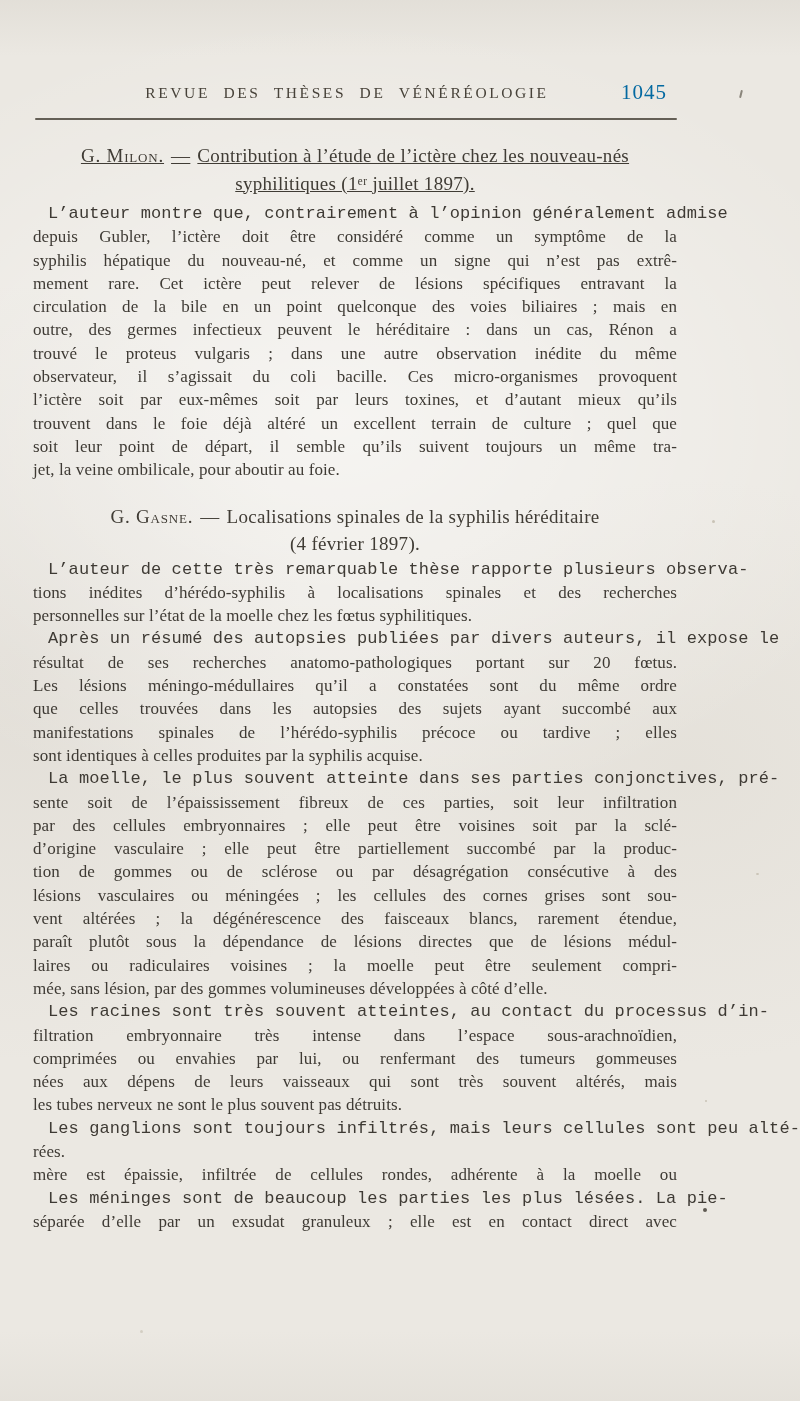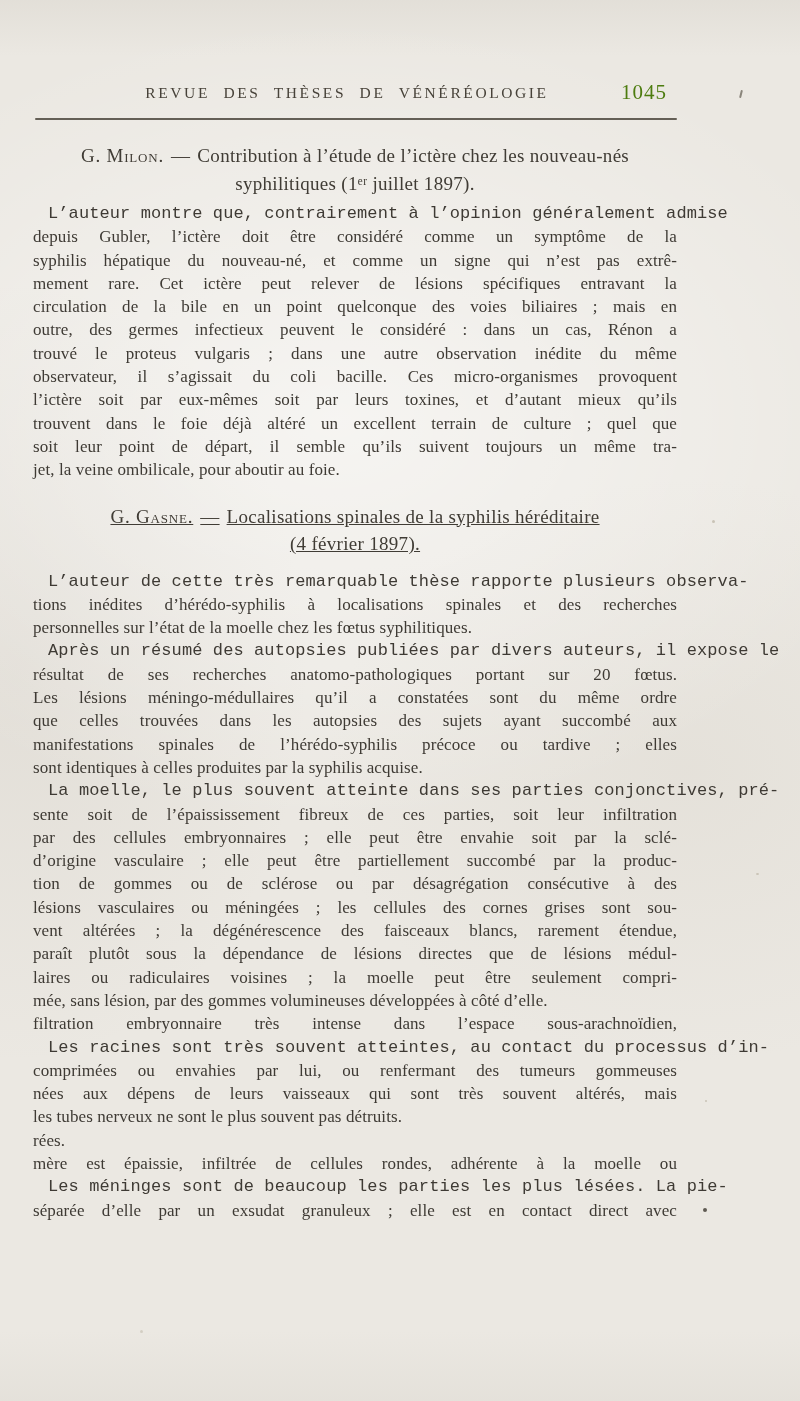--- a/index.html
+++ b/index.html
@@ -42,41 +42,41 @@
     color: #474239;
     position: relative;
     left: -8px;
     white-space: nowrap;
   }
   .page-number {
     position: absolute;
     right: 10px; top: -4px;
     font-size: 21px;
     letter-spacing: 1px;
-    color: #4d7c0f;
+    color: #0369a1;
   }
   .head-rule {
     height: 2px;
     width: 642px;
     margin-left: 2px;
     margin-top: 12px;
     border-radius: 1px;
     background: linear-gradient(90deg, #5b564e, #716c62 45%, #5e594f 90%, #6d6必8 100%);
     background-color: #645f56;
   }
   
   .article-heading {
     text-align: center;
     font-size: 19px;
     line-height: 27.5px;
     color: #403c35;
     letter-spacing: 0.3px;
   }
-  .article-heading.first { margin-top: 22px; margin-bottom: 5px; }
-  .article-heading.second { margin-top: 21px; margin-bottom: 12px; text-decoration: underline; }
+  .article-heading.first { margin-top: 22px; margin-bottom: 5px; text-decoration: underline; }
+  .article-heading.second { margin-top: 21px; margin-bottom: 0; }
   .author {
     font-variant: small-caps;
     letter-spacing: 0.8px;
   }
   .sep { margin: 0 7px; }
   
   .para { margin: 0; }
   .line {
     font-size: 17px;
     height: 23.3px;
@@ -130,21 +130,21 @@
       <div class="article-heading first">
         <div><span class="author">G. Milon.</span><span class="sep">—</span><span>Contribution à l’étude de l’ictère chez les nouveau-nés</span></div>
         <div>syphilitiques (1ᵉʳ juillet 1897).</div>
       </div>
       <div class="para">
           <div class="line first">L’auteur montre que, contrairement à l’opinion généralement admise</div>
           <div class="line">depuis Gubler, l’ictère doit être considéré comme un symptôme de la</div>
           <div class="line">syphilis hépatique du nouveau-né, et comme un signe qui n’est pas extrê-</div>
           <div class="line">mement rare. Cet ictère peut relever de lésions spécifiques entravant la</div>
           <div class="line">circulation de la bile en un point quelconque des voies biliaires ; mais en</div>
-          <div class="line">outre, des germes infectieux peuvent le considéré : dans un cas, Rénon a</div>
+          <div class="line">outre, des germes infectieux peuvent le héréditaire : dans un cas, Rénon a</div>
           <div class="line">trouvé le proteus vulgaris ; dans une autre observation inédite du même</div>
           <div class="line">observateur, il s’agissait du coli bacille. Ces micro-organismes provoquent</div>
           <div class="line">l’ictère soit par eux-mêmes soit par leurs toxines, et d’autant mieux qu’ils</div>
           <div class="line">trouvent dans le foie déjà altéré un excellent terrain de culture ; quel que</div>
           <div class="line">soit leur point de départ, il semble qu’ils suivent toujours un même tra-</div>
           <div class="line last">jet, la veine ombilicale, pour aboutir au foie.</div>
         </div>
     </div>
 
     <div class="article">
@@ -161,37 +161,38 @@
           <div class="line first">Après un résumé des autopsies publiées par divers auteurs, il expose le</div>
           <div class="line">résultat de ses recherches anatomo-pathologiques portant sur 20 fœtus.</div>
           <div class="line">Les lésions méningo-médullaires qu’il a constatées sont du même ordre</div>
           <div class="line">que celles trouvées dans les autopsies des sujets ayant succombé aux</div>
           <div class="line">manifestations spinales de l’hérédo-syphilis précoce ou tardive ; elles</div>
           <div class="line last">sont identiques à celles produites par la syphilis acquise.</div>
         </div>
       <div class="para">
           <div class="line first">La moelle, le plus souvent atteinte dans ses parties conjonctives, pré-</div>
           <div class="line">sente soit de l’épaississement fibreux de ces parties, soit leur infiltration</div>
-          <div class="line">par des cellules embryonnaires ; elle peut être envahie soit par la sclé-</div>
+          <div class="line">par des cellules embryonnaires ; elle peut être voisines soit par la sclé-</div>
           <div class="line">d’origine vasculaire ; elle peut être partiellement succombé par la produc-</div>
           <div class="line">tion de gommes ou de sclérose ou par désagrégation consécutive à des</div>
           <div class="line">lésions vasculaires ou méningées ; les cellules des cornes grises sont sou-</div>
           <div class="line">vent altérées ; la dégénérescence des faisceaux blancs, rarement étendue,</div>
           <div class="line">paraît plutôt sous la dépendance de lésions directes que de lésions médul-</div>
           <div class="line">laires ou radiculaires voisines ; la moelle peut être seulement compri-</div>
           <div class="line last">mée, sans lésion, par des gommes volumineuses développées à côté d’elle.</div>
         </div>
       <div class="para">
+          <div class="line first">Les racines sont très souvent atteintes, au contact du processus d’in-</div>
           <div class="line">filtration embryonnaire très intense dans l’espace sous-arachnoïdien,</div>
-          <div class="line first">Les racines sont très souvent atteintes, au contact du processus d’in-</div>
           <div class="line">comprimées ou envahies par lui, ou renfermant des tumeurs gommeuses</div>
           <div class="line">nées aux dépens de leurs vaisseaux qui sont très souvent altérés, mais</div>
           <div class="line last">les tubes nerveux ne sont le plus souvent pas détruits.</div>
         </div>
       <div class="para">
+          <div class="line first">Les ganglions sont toujours infiltrés, mais leurs cellules sont peu alté-</div>
           <div class="line last">rées.</div>
         </div>
       <div class="para continues">
           <div class="line">mère est épaissie, infiltrée de cellules rondes, adhérente à la moelle ou</div>
           <div class="line first">Les méninges sont de beaucoup les parties les plus lésées. La pie-</div>
           <div class="line last">séparée d’elle par un exsudat granuleux ; elle est en contact direct avec</div>
         </div>
     </div>
 
   </div>

